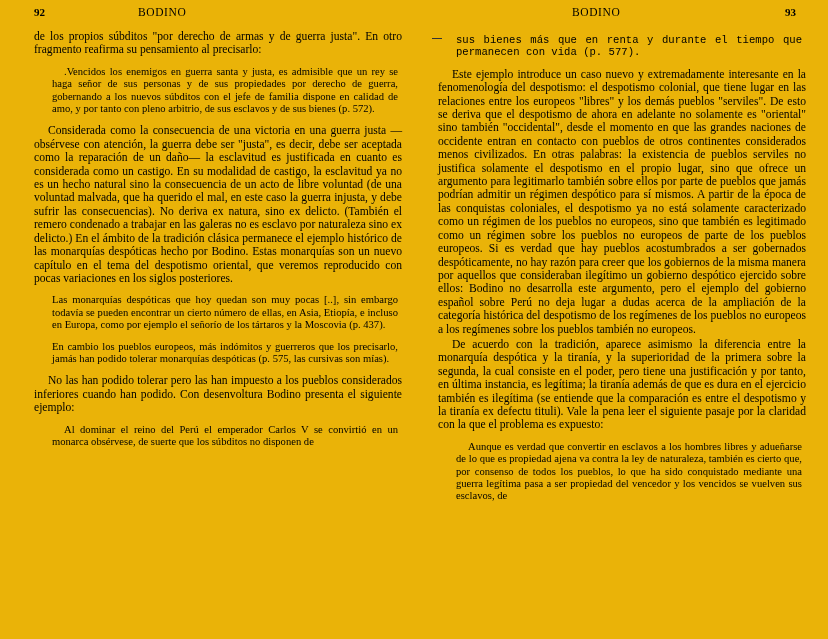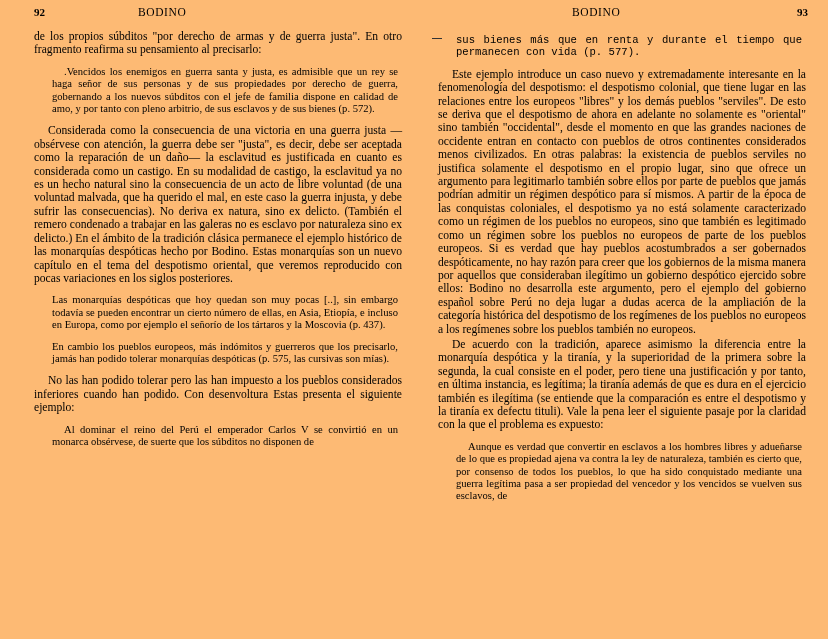--- a/index.html
+++ b/index.html
@@ -11,21 +11,21 @@
     width: 828px;
     height: 639px;
     overflow: hidden;
     font-family: "Liberation Serif", serif;
     color: #000000;
   }
   .page {
     position: relative;
     width: 828px;
     height: 639px;
-    background: #fdba74;
+    background: #eab308;
   }
   .column {
     position: absolute;
     top: 0;
     width: 380px;
     height: 639px;
   }
   .col-left {
     left: 28px;
   }
@@ -47,21 +47,21 @@
   }
   .header .running-title {
     position: absolute;
     top: 6px;
     font-size: 11.5px;
     font-weight: normal;
     letter-spacing: 0.6px;
   }
   .col-left .header .folio { left: 6px; }
   .col-left .header .running-title { left: 110px; }
-  .col-right .header .folio { right: 4px; }
+  .col-right .header .folio { right: 16px; }
   .col-right .header .running-title { left: 140px; }
 
   .body-text {
     position: absolute;
     top: 30px;
     left: 6px;
     width: 368px;
   }
   p.para {
     margin: 0 0 2px 0;
@@ -103,21 +103,21 @@
     <div class="header">
       <span class="folio">92</span>
       <span class="running-title">BODINO</span>
     </div>
     <div class="body-text">
       <p class="para">de los propios súbditos "por derecho de armas y de guerra justa". En otro fragmento reafirma su pensamiento al precisarlo:</p>
       <p class="quote indent">.Vencidos los enemigos en guerra santa y justa, es admisible que un rey se haga señor de sus personas y de sus propiedades por derecho de guerra, gobernando a los nuevos súbditos con el jefe de familia dispone en calidad de amo, y por tanto con pleno arbitrio, de sus esclavos y de sus bienes (p. 572).</p>
       <p class="para indent">Considerada como la consecuencia de una victoria en una guerra justa —obsérvese con atención, la guerra debe ser "justa", es decir, debe ser aceptada como la reparación de un daño— la esclavitud es justificada en cuanto es considerada como un castigo. En su modalidad de castigo, la esclavitud ya no es un hecho natural sino la consecuencia de un acto de libre voluntad (de una voluntad malvada, que ha querido el mal, en este caso la guerra injusta, y debe sufrir las consecuencias). No deriva ex natura, sino ex delicto. (También el remero condenado a trabajar en las galeras no es esclavo por naturaleza sino ex delicto.) En el ámbito de la tradición clásica permanece el ejemplo histórico de las monarquías despóticas hecho por Bodino. Estas monarquías son un nuevo capítulo en el tema del despotismo oriental, que veremos reproducido con pocas variaciones en los siglos posteriores.</p>
       <p class="quote">Las monarquías despóticas que hoy quedan son muy pocas [..], sin embargo todavía se pueden encontrar un cierto número de ellas, en Asia, Etiopía, e incluso en Europa, como por ejemplo el señorío de los tártaros y la Moscovia (p. 437).</p>
       <p class="quote">En cambio los pueblos europeos, más indómitos y guerreros que los precisarlo, jamás han podido tolerar monarquías despóticas (p. 575, las cursivas son mías).</p>
-      <p class="para indent">No las han podido tolerar pero las han impuesto a los pueblos considerados inferiores cuando han podido. Con desenvoltura Estas presenta el siguiente ejemplo:</p>
+      <p class="para indent">No las han podido tolerar pero las han impuesto a los pueblos considerados inferiores cuando han podido. Con desenvoltura Bodino presenta el siguiente ejemplo:</p>
       <p class="quote indent">Al dominar el reino del Perú el emperador Carlos V se convirtió en un monarca obsérvese, de suerte que los súbditos no disponen de</p>
     </div>
   </div>
 
   <div class="column col-right">
     <div class="tick"></div>
     <div class="header">
       <span class="running-title">BODINO</span>
       <span class="folio">93</span>
     </div>

